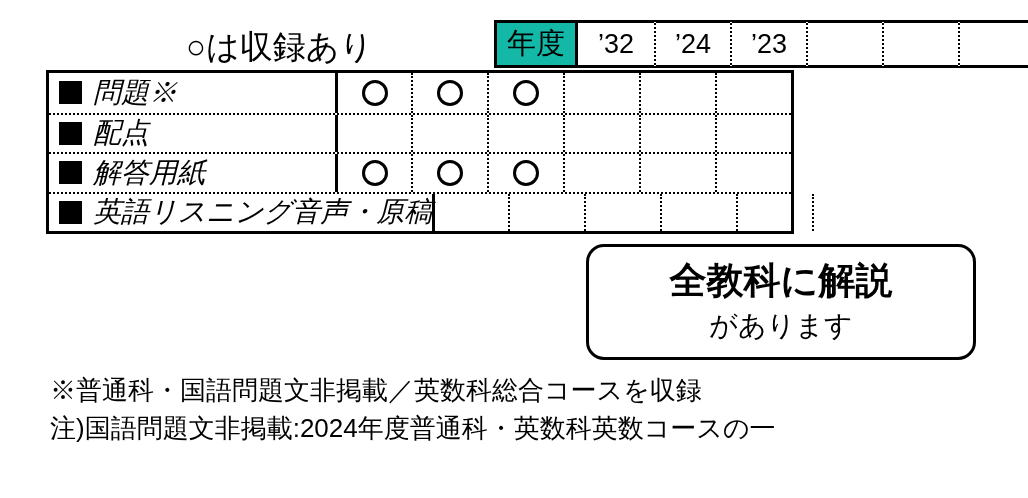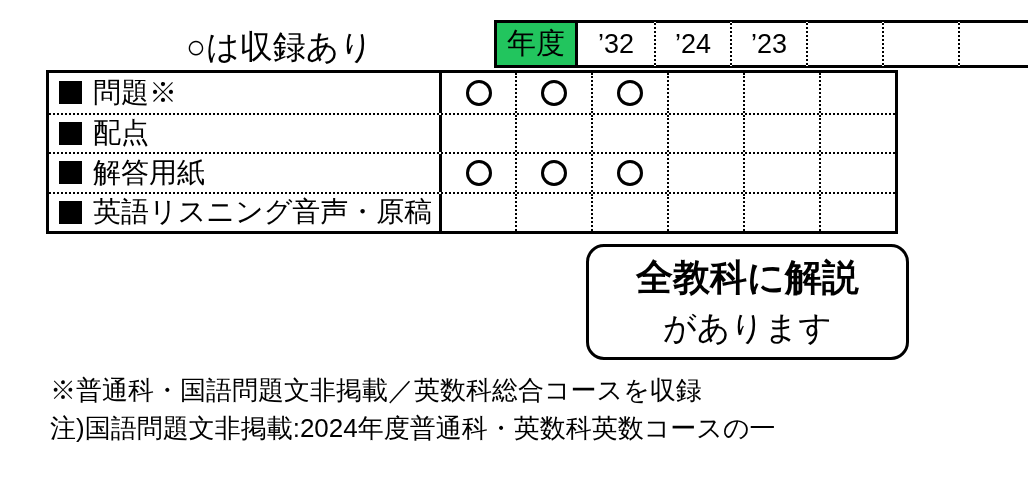--- a/index.html
+++ b/index.html
@@ -32,21 +32,21 @@
     left: 494px;
     top: 20px;
     width: 84px;
     height: 48px;
     border: 3px solid #000;
     box-sizing: border-box;
     display: flex;
     align-items: center;
     justify-content: center;
     font-size: 29px;
-    background: #22c55e;
+    background: #14b8a6;
     z-index: 4;
   }
 
   .year-cells {
     position: absolute;
     left: 578px;
     top: 20px;
     height: 48px;
     display: flex;
     z-index: 3;
@@ -65,25 +65,26 @@
     background: #fff;
   }
   .year-cell:first-child { border-left: none; }
   .year-cells .year-cell.last { border-right: 3px solid #000; }
 
   
   .table {
     position: absolute;
     left: 46px;
     top: 70px;
-    width: 852px;
+    width: 748px;
     height: 164px;
     border: 3px solid #000;
     box-sizing: border-box;
     background: #fff;
+    font-style: italic;
   }
   .row {
     position: relative;
     height: 39.5px;
     box-sizing: border-box;
     display: flex;
     align-items: center;
   }
   .row + .row {
     border-top: 2px dotted #000;
@@ -127,40 +128,41 @@
     border: 3px solid #000;
     border-radius: 50%;
     box-sizing: border-box;
   }
 
   
   .callout {
     position: absolute;
     left: 586px;
     top: 244px;
-    width: 323px;
+    width: 390px;
     height: 116px;
     border: 3px solid #000;
     border-radius: 18px;
     box-sizing: border-box;
     display: flex;
     flex-direction: column;
     align-items: center;
     justify-content: center;
     background: #fff;
   }
   .callout-main {
     font-size: 37px;
     font-weight: bold;
     line-height: 1.15;
   }
   .callout-sub {
-    font-size: 33px;
+    font-size: 28px;
     line-height: 1.15;
     margin-top: 9px;
+    font-family: Liberation Mono, monospace;
   }
 
   
   .notes {
     position: absolute;
     left: 50px;
     top: 372px;
     font-size: 26px;
     line-height: 1.45;
     white-space: nowrap;

